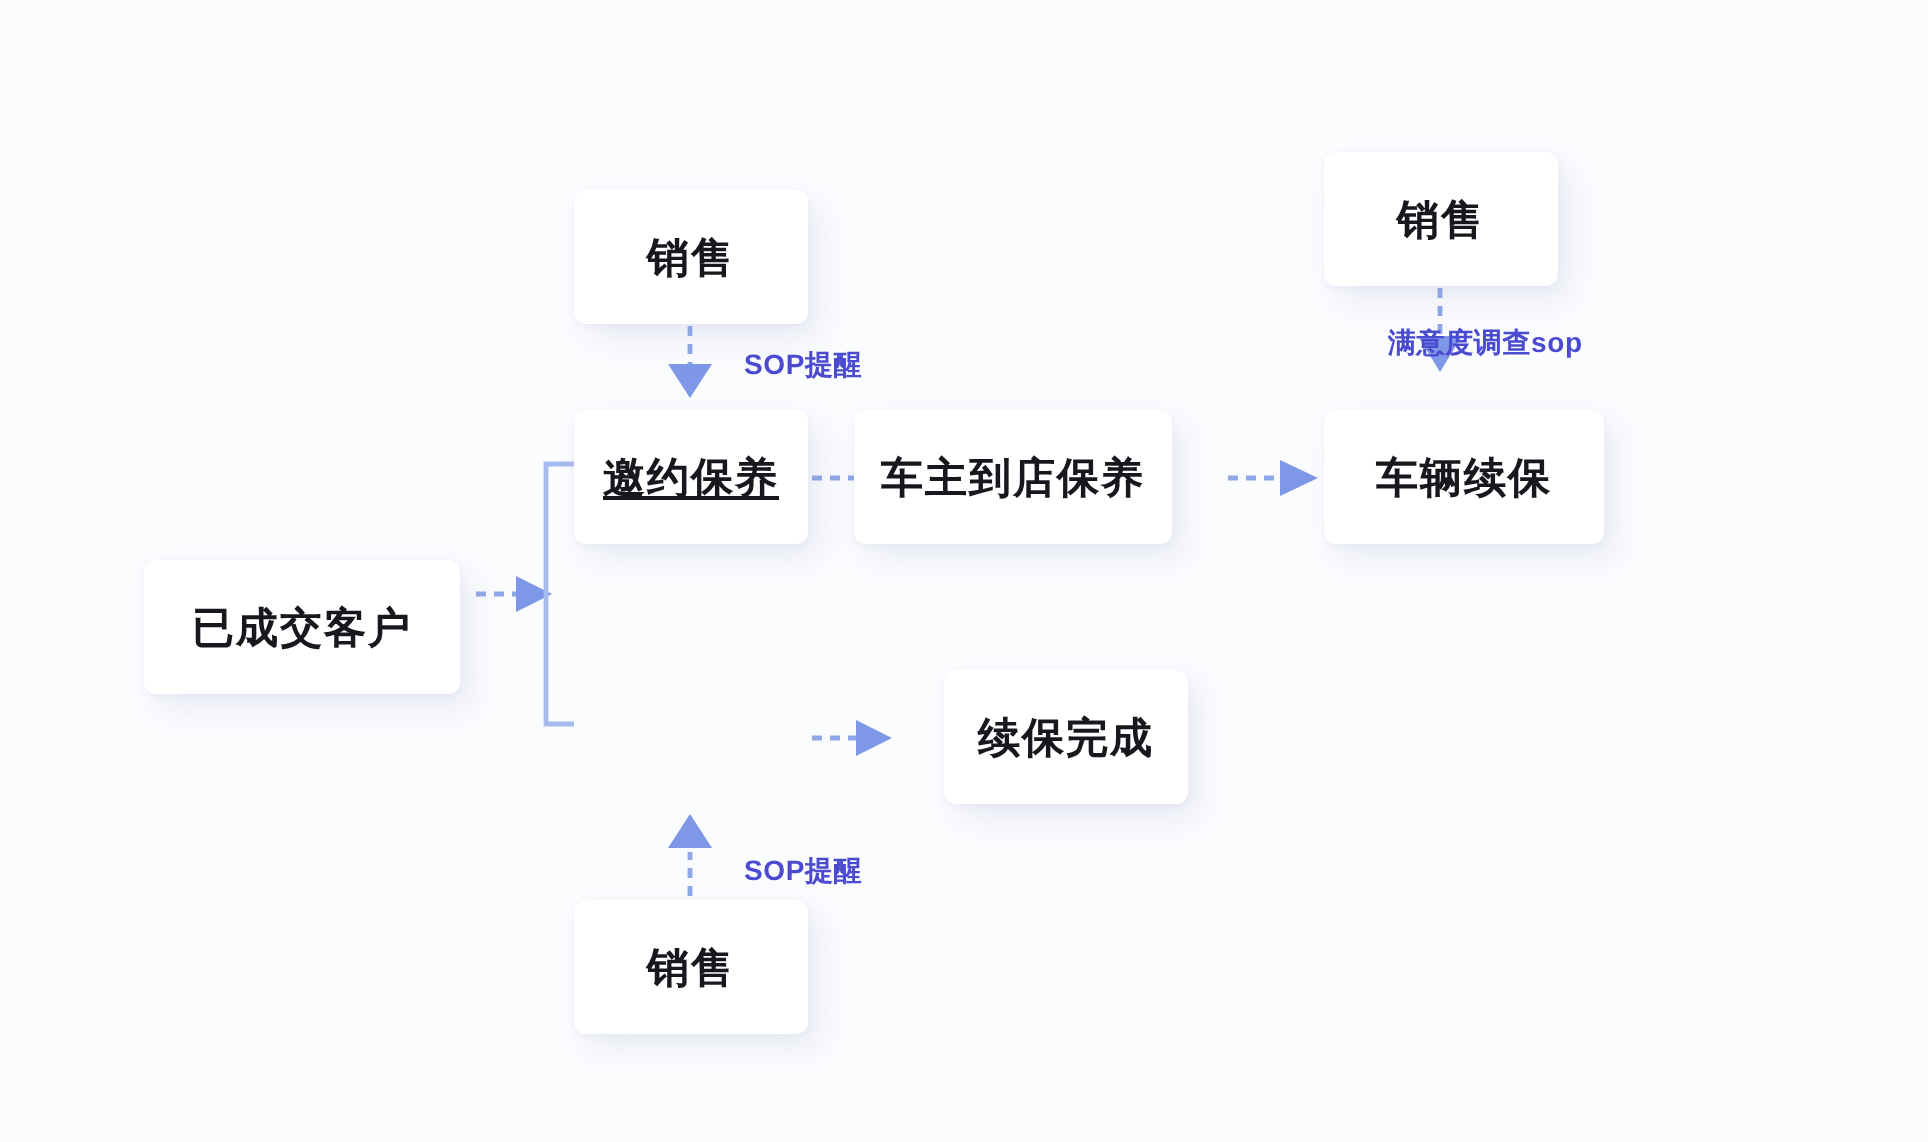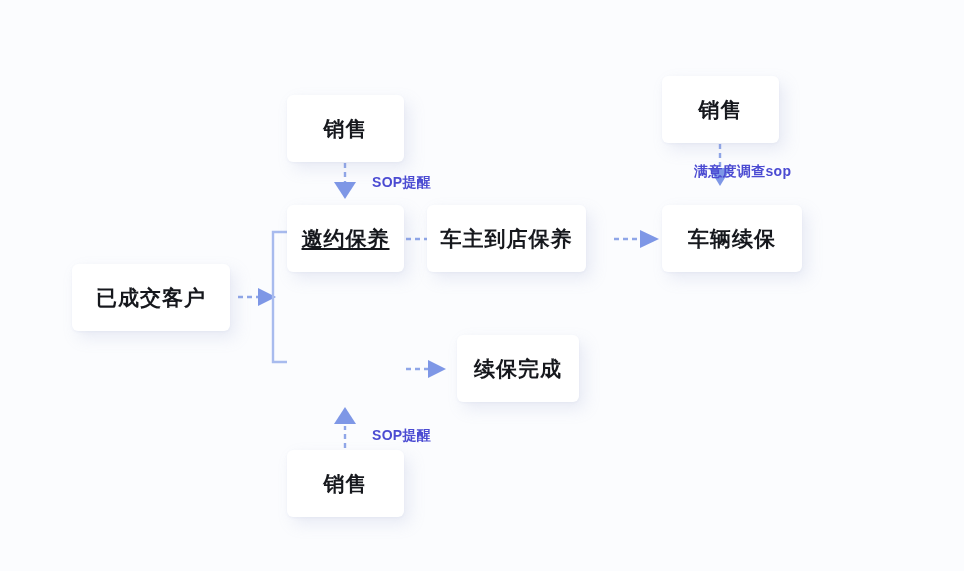--- a/index.html
+++ b/index.html
@@ -80,34 +80,34 @@
       <line x1="406" y1="369" x2="428" y2="369" stroke="#8fa6e8" stroke-width="2.4" stroke-dasharray="5 4"></line>
       <polygon points="428,360 446,369 428,378" fill="#7e97e6"></polygon>
     </g>
 
     <g>
       <line x1="345" y1="448" x2="345" y2="426" stroke="#8fa6e8" stroke-width="2.4" stroke-dasharray="5 4"></line>
       <polygon points="334,424 356,424 345,407" fill="#7e97e6"></polygon>
     </g>
   </svg>
 
-  <div class="node" style="left:72px;top:264px;width:158px;height:67px;">已成交客户</div>
+  <div class="node" style="left:72px;top:280px;width:158px;height:67px;">已成交客户</div>
 
   <div class="node" style="left:287px;top:95px;width:117px;height:67px;">销售</div>
 
   <div class="node" style="left:287px;top:205px;width:117px;height:67px;text-decoration:underline;">邀约保养</div>
 
   <div class="node" style="left:427px;top:205px;width:159px;height:67px;text-align:center;">车主到店保养</div>
 
   <div class="node" style="left:662px;top:205px;width:140px;height:67px;">车辆续保</div>
 
   <div class="node" style="left:662px;top:76px;width:117px;height:67px;">销售</div>
 
 
-  <div class="node" style="left:457px;top:335px;width:122px;height:67px;">续保完成</div>
+  <div class="node" style="left:472px;top:335px;width:122px;height:67px;">续保完成</div>
 
   <div class="node" style="left:287px;top:450px;width:117px;height:67px;">销售</div>
 
   <div class="edge-label" style="left:372px;top:174px;">SOP提醒</div>
 
   <div class="edge-label" style="left:694px;top:163px;">满意度调查sop</div>
 
   <div class="edge-label" style="left:372px;top:427px;">SOP提醒</div>
 
 </div>

